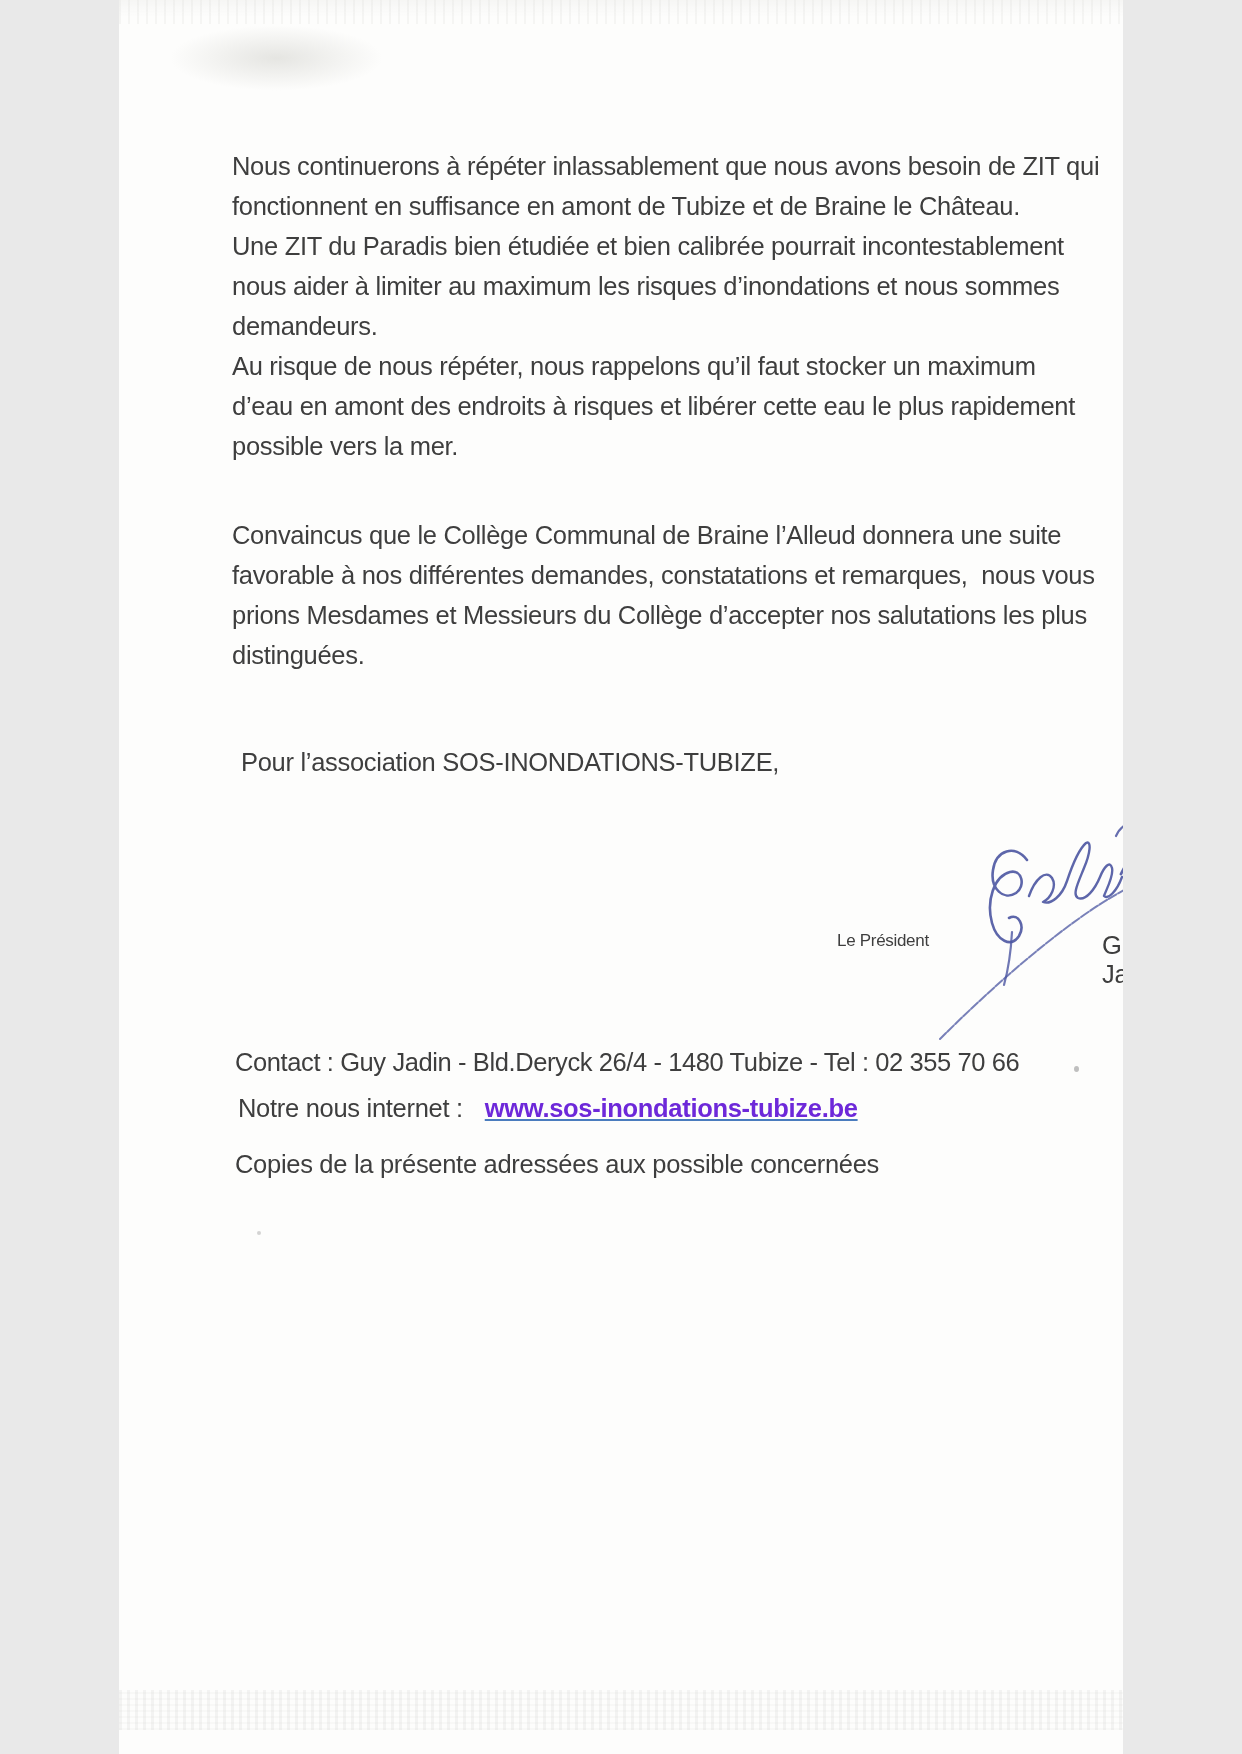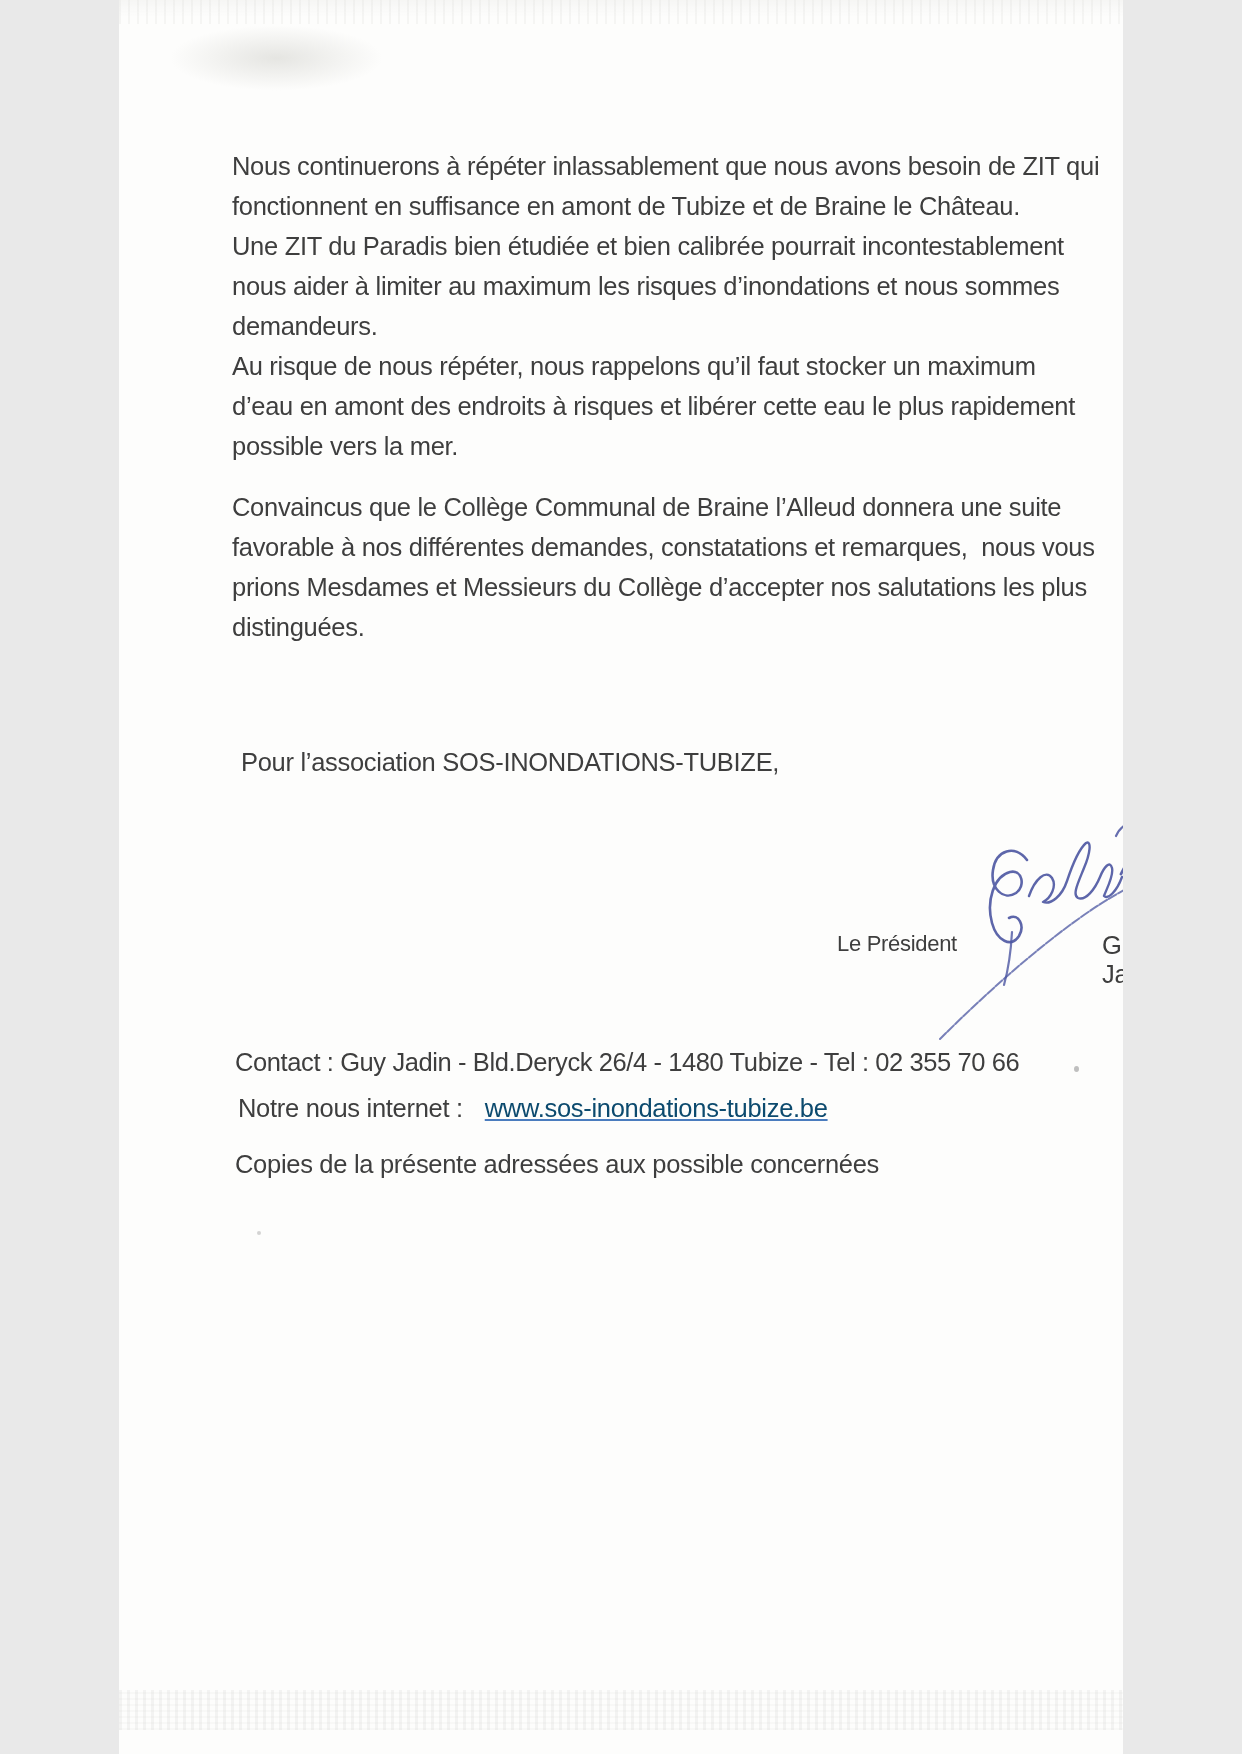--- a/index.html
+++ b/index.html
@@ -37,25 +37,25 @@
   .speck-b{position:absolute;left:138px;top:1231px;width:4px;height:4px;border-radius:50%;
     background:rgba(170,170,170,.5);}
 
   
   .para{
     position:absolute;left:113px;margin:0;width:1010px;
     font-size:25.5px;line-height:40px;letter-spacing:-0.3px;
     white-space:pre-wrap;
   }
   .p1{top:146px;}
-  .p2{top:487px;}
+  .p2{top:515px;}
   .assoc{position:absolute;left:122px;top:745px;margin:0;
     font-size:25.5px;line-height:34px;letter-spacing:-0.3px;}
 
-  .sig-title{position:absolute;left:718px;top:931px;font-size:22px;letter-spacing:-0.3px;}
+  .sig-title{position:absolute;left:718px;top:931px;font-size:17px;letter-spacing:-0.3px;}
   .sig-name{position:absolute;left:983px;top:931px;font-size:25.5px;letter-spacing:-0.3px;}
 
   .signature-svg{position:absolute;left:680px;top:700px;width:360px;height:360px;}
 
   .contact{position:absolute;left:116px;top:1048px;margin:0;
     font-size:25.5px;letter-spacing:-0.4px;}
   .website{position:absolute;left:119px;top:1094px;margin:0;
     font-size:25.5px;letter-spacing:-0.3px;}
   .website a{margin-left:22px;text-decoration:underline;cursor:pointer;}
   .copies{position:absolute;left:116px;top:1150px;margin:0;
@@ -126,18 +126,18 @@
                C 268 220, 192 288, 141 339" stroke-width="2" opacity="0.75" stroke-dasharray="9 2"></path>
     </g>
   </svg>
 
   <span class="sig-title">Le Président</span>
   <span class="sig-name">Guy Jadin</span>
 
   <p class="contact">Contact : Guy Jadin - Bld.Deryck 26/4 - 1480 Tubize - Tel : 02 355 70 66</p>
 
   <p class="website">
-    <span>Notre nous internet :</span><a href="#" style="color:#0c4a6e;text-decoration-color:#4a7cbe;">www.sos-inondations-tubize.be</a>
+    <span>Notre nous internet :</span><a href="#" style="color:#6d28d9;text-decoration-color:#4a7cbe;font-weight:bold;">www.sos-inondations-tubize.be</a>
   </p>
 
   <p class="copies">Copies de la présente adressées aux possible concernées</p>
 
 </div>
 
 </body></html>

